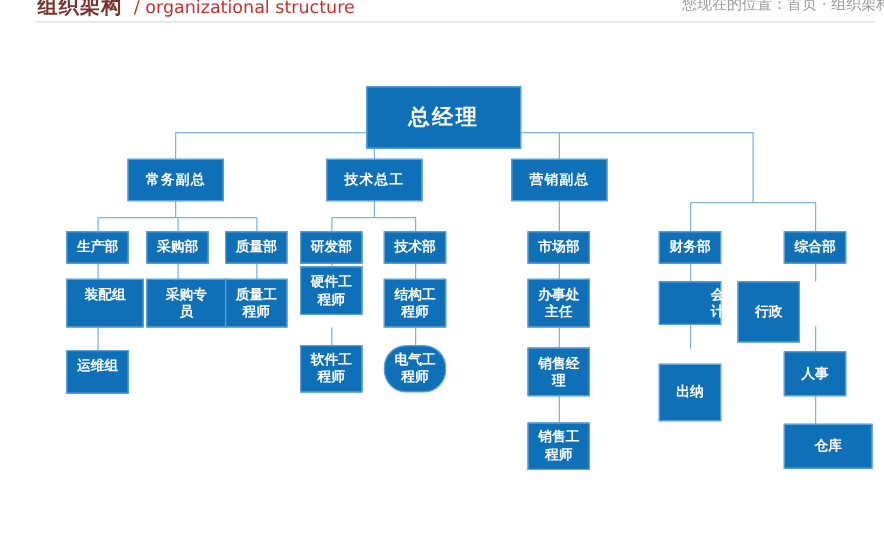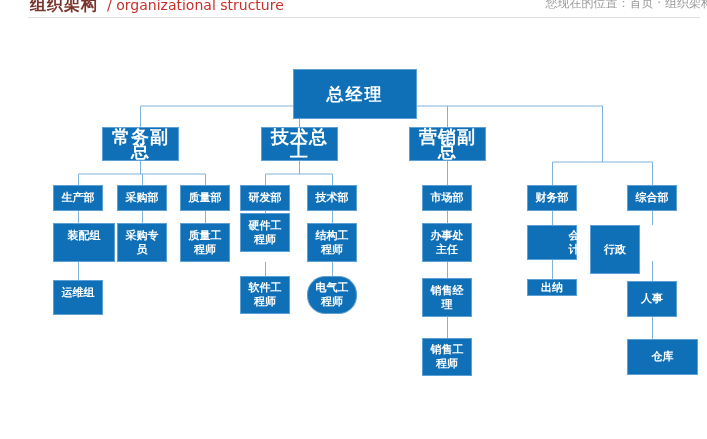--- a/index.html
+++ b/index.html
@@ -16,21 +16,21 @@
   .hr{position:absolute;left:28px;top:17px;width:672px;height:0;border-top:1px solid #dcdcdc;}
 
   
   .chart{position:absolute;left:0;top:0;width:707px;height:439px;}
   .chart svg{position:absolute;left:0;top:0;pointer-events:none;}
   .org-box{position:absolute;box-sizing:border-box;background:var(--box,#0f70b7);
            border:1px solid #5ca0d6;color:#fff;font-weight:bold;
            display:flex;align-items:center;justify-content:center;
            text-align:center;white-space:pre-line;line-height:14px;}
   .lvl1{font-size:17px;letter-spacing:2px;margin-top:29px;}
-  .lvl2{font-size:18px;letter-spacing:1px;}
+  .lvl2{font-size:11px;letter-spacing:1px;}
   .lvl3{font-size:11px;}
   .lvl4{font-size:11px;}
   .align-top{align-items:flex-start;padding-top:5px;}
 </style>
 </head>
 <body>
 
 <div class="stage">
 
   <div class="page-header">
@@ -87,39 +87,39 @@
       <div class="org-box lvl2" style="left: 409px; top: 127px; width: 77px; height: 34px;">营销副总</div>
       <div class="org-box lvl3" style="left: 53px; top: 185px; width: 50px; height: 26px;">生产部</div>
       <div class="org-box lvl3" style="left: 117px; top: 185px; width: 50px; height: 26px;">采购部</div>
       <div class="org-box lvl3" style="left: 180px; top: 185px; width: 50px; height: 26px;">质量部</div>
       <div class="org-box lvl3" style="left: 240px; top: 185px; width: 50px; height: 26px;">研发部</div>
       <div class="org-box lvl3" style="left: 307px; top: 185px; width: 50px; height: 26px;">技术部</div>
       <div class="org-box lvl3" style="left: 422px; top: 185px; width: 50px; height: 26px;">市场部</div>
       <div class="org-box lvl3" style="left: 527px; top: 185px; width: 50px; height: 26px;">财务部</div>
       <div class="org-box lvl3" style="left: 627px; top: 185px; width: 50px; height: 26px;">综合部</div>
       <div class="org-box lvl4 align-top" style="left: 53px; top: 223px; width: 62px; height: 39px;">装配组</div>
-      <div class="org-box lvl4" style="left: 117px; top: 223px; width: 50px; height: 39px;">采购专
+      <div class="org-box lvl4" style="left: 117px; top: 223px; width: 64px; height: 39px;">采购专
 员</div>
       <div class="org-box lvl4" style="left: 180px; top: 223px; width: 50px; height: 39px;">质量工
 程师</div>
       <div class="org-box lvl4" style="left: 240px; top: 213px; width: 50px; height: 39px;">硬件工
 程师</div>
       <div class="org-box lvl4" style="left: 307px; top: 223px; width: 50px; height: 39px;">结构工
 程师</div>
       <div class="org-box lvl4" style="left: 422px; top: 223px; width: 50px; height: 39px;">办事处
 主任</div>
       <div class="org-box lvl4" style="left: 527px; top: 225px; width: 50px; height: 35px; padding-left: 44px;">会计</div>
       <div class="org-box lvl4" style="left: 590px; top: 225px; width: 50px; height: 49px;">行政</div>
       <div class="org-box lvl4 align-top" style="left: 53px; top: 280px; width: 50px; height: 35px;">运维组</div>
       <div class="org-box lvl4" style="left: 240px; top: 276px; width: 50px; height: 38px;">软件工
 程师</div>
       <div class="org-box lvl4" style="left: 307px; top: 276px; width: 50px; height: 38px; border-radius: 18px;">电气工
 程师</div>
       <div class="org-box lvl4" style="left: 422px; top: 278px; width: 50px; height: 39px;">销售经
 理</div>
-      <div class="org-box lvl4" style="left: 527px; top: 279px; width: 50px; height: 17px;">出纳</div>
+      <div class="org-box lvl4" style="left: 527px; top: 291px; width: 50px; height: 46px;">出纳</div>
       <div class="org-box lvl4" style="left: 627px; top: 281px; width: 50px; height: 36px;">人事</div>
       <div class="org-box lvl4" style="left: 422px; top: 338px; width: 50px; height: 38px;">销售工
 程师</div>
       <div class="org-box lvl4" style="left: 627px; top: 339px; width: 71px; height: 36px;">仓库</div>
     </div>
 
 </div>
 
 </body></html>

